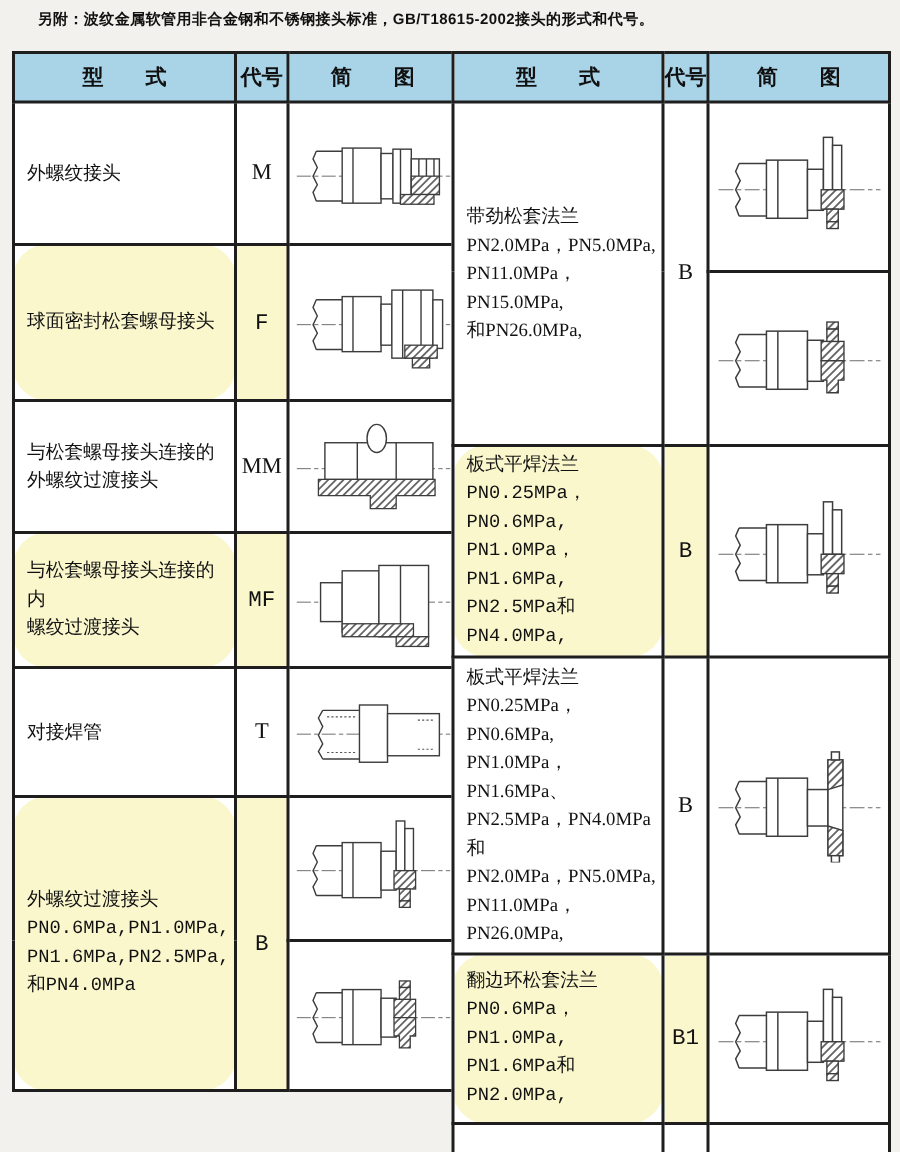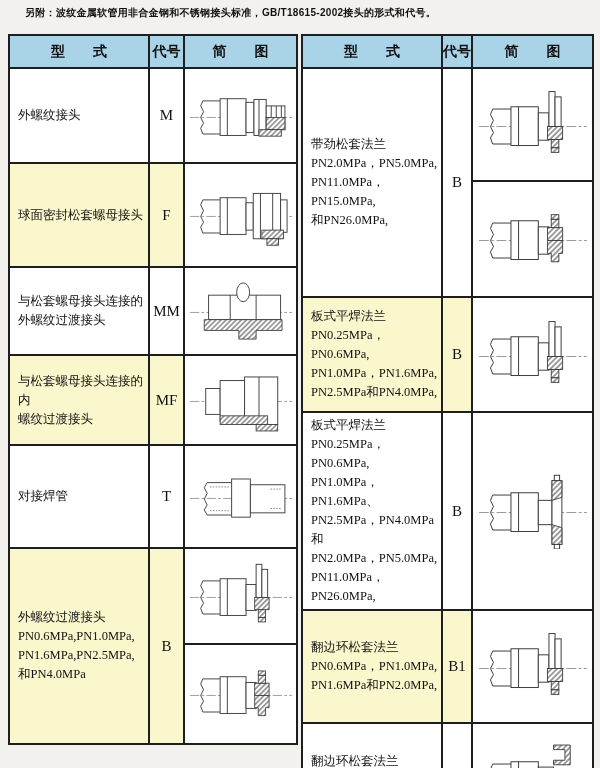--- a/index.html
+++ b/index.html
@@ -21,24 +21,24 @@
   #rtable{left:301px;top:34px;}
   td{
     border:2px solid var(--border);padding:0;vertical-align:middle;background:#fff;
     overflow:hidden;
     margin-top:28px;
   }
   tr.hdr td{
     background:var(--header-bg);text-align:center;font-size:14px;font-weight:bold;
     height:31px;
   }
-  td.yl{background:var(--hl-bg);}
+  td.yl{background:var(--hl-bg);font-family:Liberation Mono, monospace;}
   td.type{
     padding:3px 3px 3px 8px;font-size:12.5px;line-height:19px;
-    white-space:pre-line;text-align:left;
+    white-space:pre-line;text-align:left;border-radius:22px;
   }
   td.code{text-align:center;font-size:15px;}
   td.dcell{text-align:center;}
   svg.diag{display:block;margin:0 auto;}
   #defs{position:absolute;width:0;height:0;overflow:hidden;}
   .s{stroke:#3c3c3c;stroke-width:1.3;fill:none;stroke-linejoin:miter;stroke-linecap:butt;}
   .w{fill:#fff;}
   .hz{fill:url(#hz);stroke:#3c3c3c;stroke-width:1.2;}
   .cl{stroke:#6b6b6b;stroke-width:.9;stroke-dasharray:13 3 4 3;fill:none;}
   .dt{stroke:#555;stroke-width:1;stroke-dasharray:2 2;fill:none;}
@@ -202,21 +202,21 @@
   <tr style="height:76px">
     <td class="type yl">与松套螺母接头连接的内
 螺纹过渡接头</td>
     <td class="code yl">MF</td>
     <td class="dcell">
       <svg class="diag" viewBox="0 0 150 100" width="108" height="88">
             <use href="#fit-mf"></use>
           </svg>
     </td>
   </tr>
-  <tr style="height:103px">
+  <tr style="height:86px">
     <td class="type">对接焊管</td>
     <td class="code">T</td>
     <td class="dcell">
       <svg class="diag" viewBox="0 0 150 100" width="108" height="84">
             <use href="#fit-t"></use>
           </svg>
     </td>
   </tr>
   <tr style="height:96px">
     <td class="type yl" rowspan="2">外螺纹过渡接头

